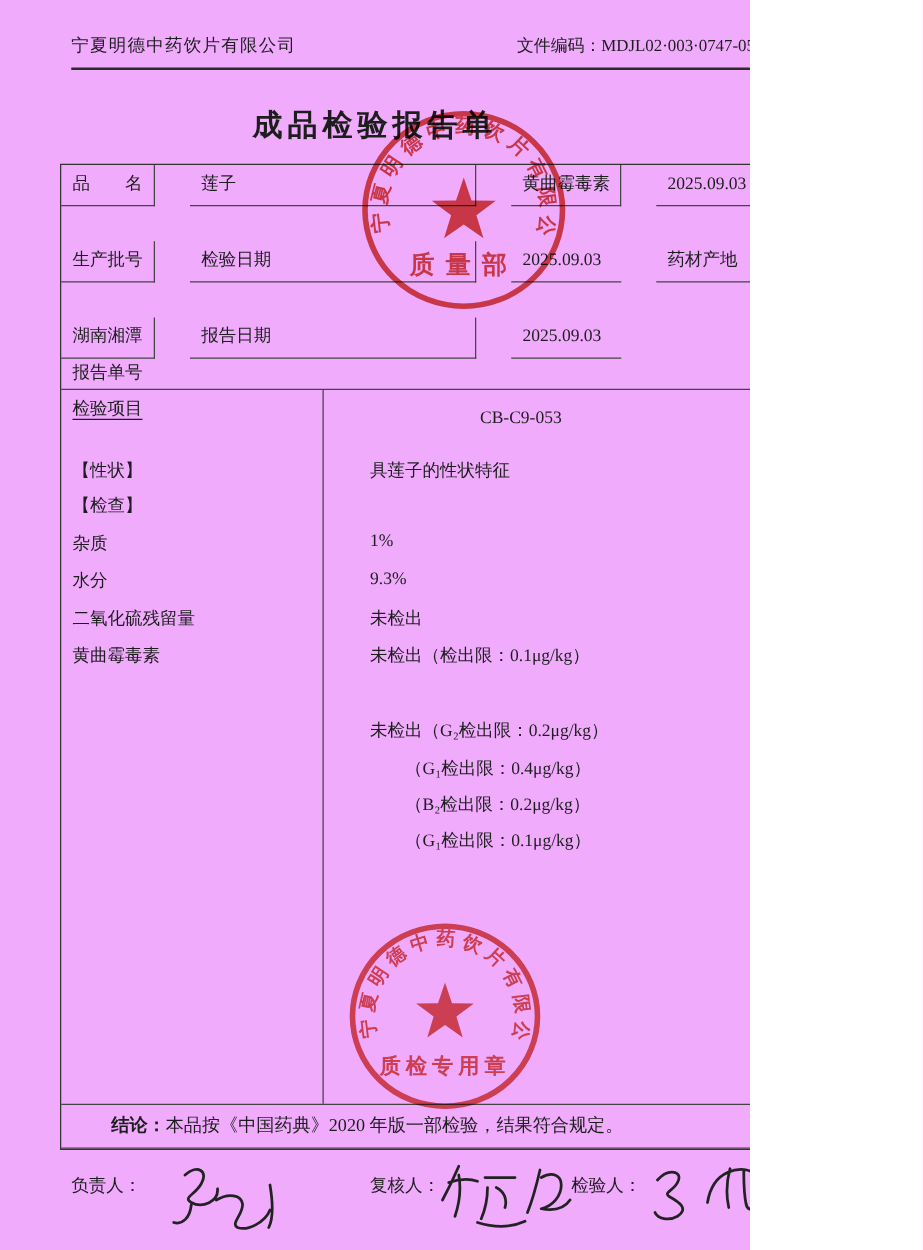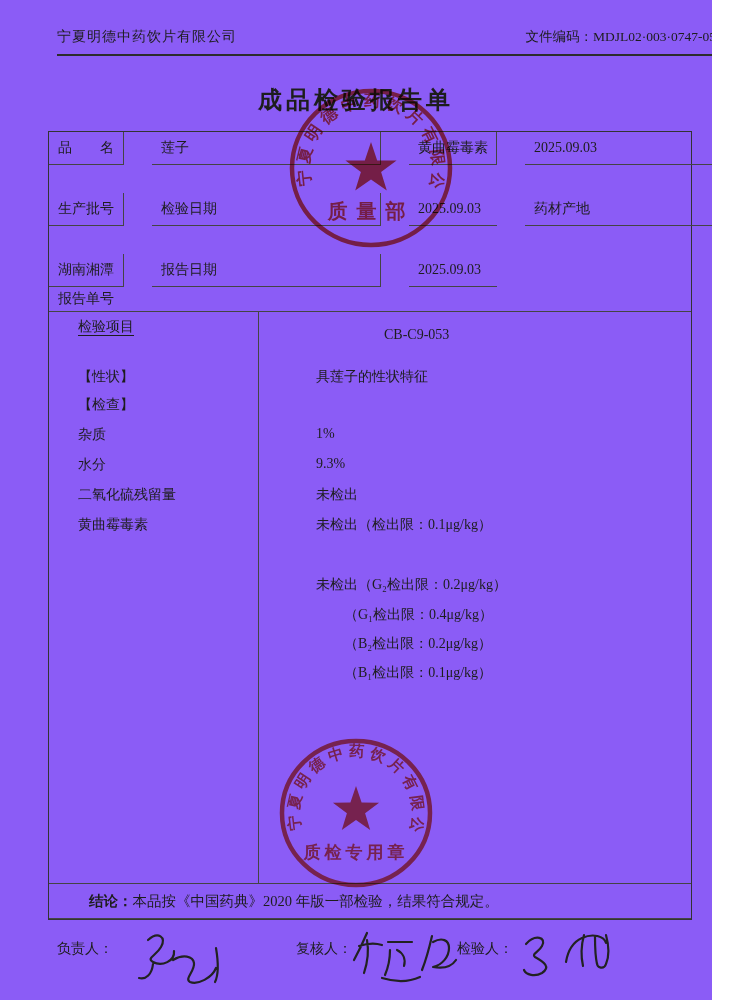--- a/index.html
+++ b/index.html
@@ -1,17 +1,17 @@
 <!DOCTYPE html>
 <html><head>
 <meta charset="utf-8">
 <style>
   html,body{margin:0;padding:0;background:#ffffff;}
   .page{
-    position:relative;width:712px;height:1000px;background:#8b5cf6;
+    position:relative;width:600px;height:1000px;background:#f0abfc;
     font-family:"Liberation Serif","DejaVu Serif",serif;
     color:#1d1d1d;font-size:14px;overflow:hidden;
   }
   
   .hdr-company{position:absolute;left:57px;top:28px;font-size:14px;letter-spacing:1px;}
   .hdr-code{position:absolute;right:-4px;top:28px;font-size:13.5px;}
   .hdr-rule{position:absolute;left:57px;right:0;top:54px;height:2px;background:#2c2c2c;}
   .doc-title{position:absolute;left:0;right:0;top:84px;text-align:center;
     font-size:24px;font-weight:bold;letter-spacing:4px;}
   
@@ -20,21 +20,21 @@
   .info-grid{display:grid;grid-template-columns:75px 229px 88px 250px;}
   .cell{height:33px;line-height:32px;border-bottom:1px solid #444;padding-left:9px;overflow:hidden;}
   .cell.br{border-right:1px solid #444;}
   .rowfull{position:relative;height:25px;line-height:24px;border-bottom:1px solid #444;}
   .rowfull .lbl{position:absolute;left:9px;top:0;}
   .rowfull .val{position:absolute;left:335px;top:0;font-family:Liberation Serif, serif;margin-top:36px;}
   
   .spec{display:grid;grid-template-columns:210px 216px 216px;height:572px;border-bottom:1px solid #444;}
   .spec-col{position:relative;height:100%;}
   .spec-col.br{border-right:1px solid #444;}
-  .ln{position:absolute;white-space:nowrap;font-size:14px;margin-left:20px;}
+  .ln{position:absolute;white-space:nowrap;font-size:14px;}
   .ul{text-decoration:underline;text-underline-offset:4px;}
   .ctr{left:0;right:0;text-align:center;}
   
   .concl{height:35px;line-height:34px;border-bottom:1px solid #444;padding-left:40px;font-size:14.5px;}
   .remark{height:53px;padding:6px 12px 0 9px;line-height:26px;font-size:14.5px;text-indent:30px;}
   .blabel{font-weight:bold;}
   
   .stamp{position:absolute;mix-blend-mode:multiply;opacity:0.88;}
   
   .sig-label{position:absolute;font-size:14px;}
@@ -88,21 +88,21 @@
 
       <div class="spec-col">
         <div class="ln" style="top:56px;left:9px">具莲子的性状特征</div>
         <div class="ln" style="top:114px;left:9px">1%</div>
         <div class="ln" style="top:144px;left:9px">9.3%</div>
         <div class="ln" style="top:174px;left:9px">未检出</div>
         <div class="ln" style="top:204px;left:9px">未检出（检出限：0.1μg/kg）</div>
         <div class="ln" style="top:264px;left:9px">未检出（G₂检出限：0.2μg/kg）</div>
         <div class="ln" style="top:294px;left:37px">（G₁检出限：0.4μg/kg）</div>
         <div class="ln" style="top:323px;left:37px">（B₂检出限：0.2μg/kg）</div>
-        <div class="ln" style="top:352px;left:37px">（B₁检出限：0.1μg/kg）</div>
+        <div class="ln" style="top:352px;left:37px">（G₁检出限：0.1μg/kg）</div>
       </div>
     </div>
 
     <div class="concl">
       <span class="blabel">结论：</span><span>本品按《中国药典》2020 年版一部检验，结果符合规定。</span>
     </div>
 
   </div>
 
   <svg class="stamp" style="left:286px;top:84px" width="170" height="170" viewBox="0 0 170 170">

